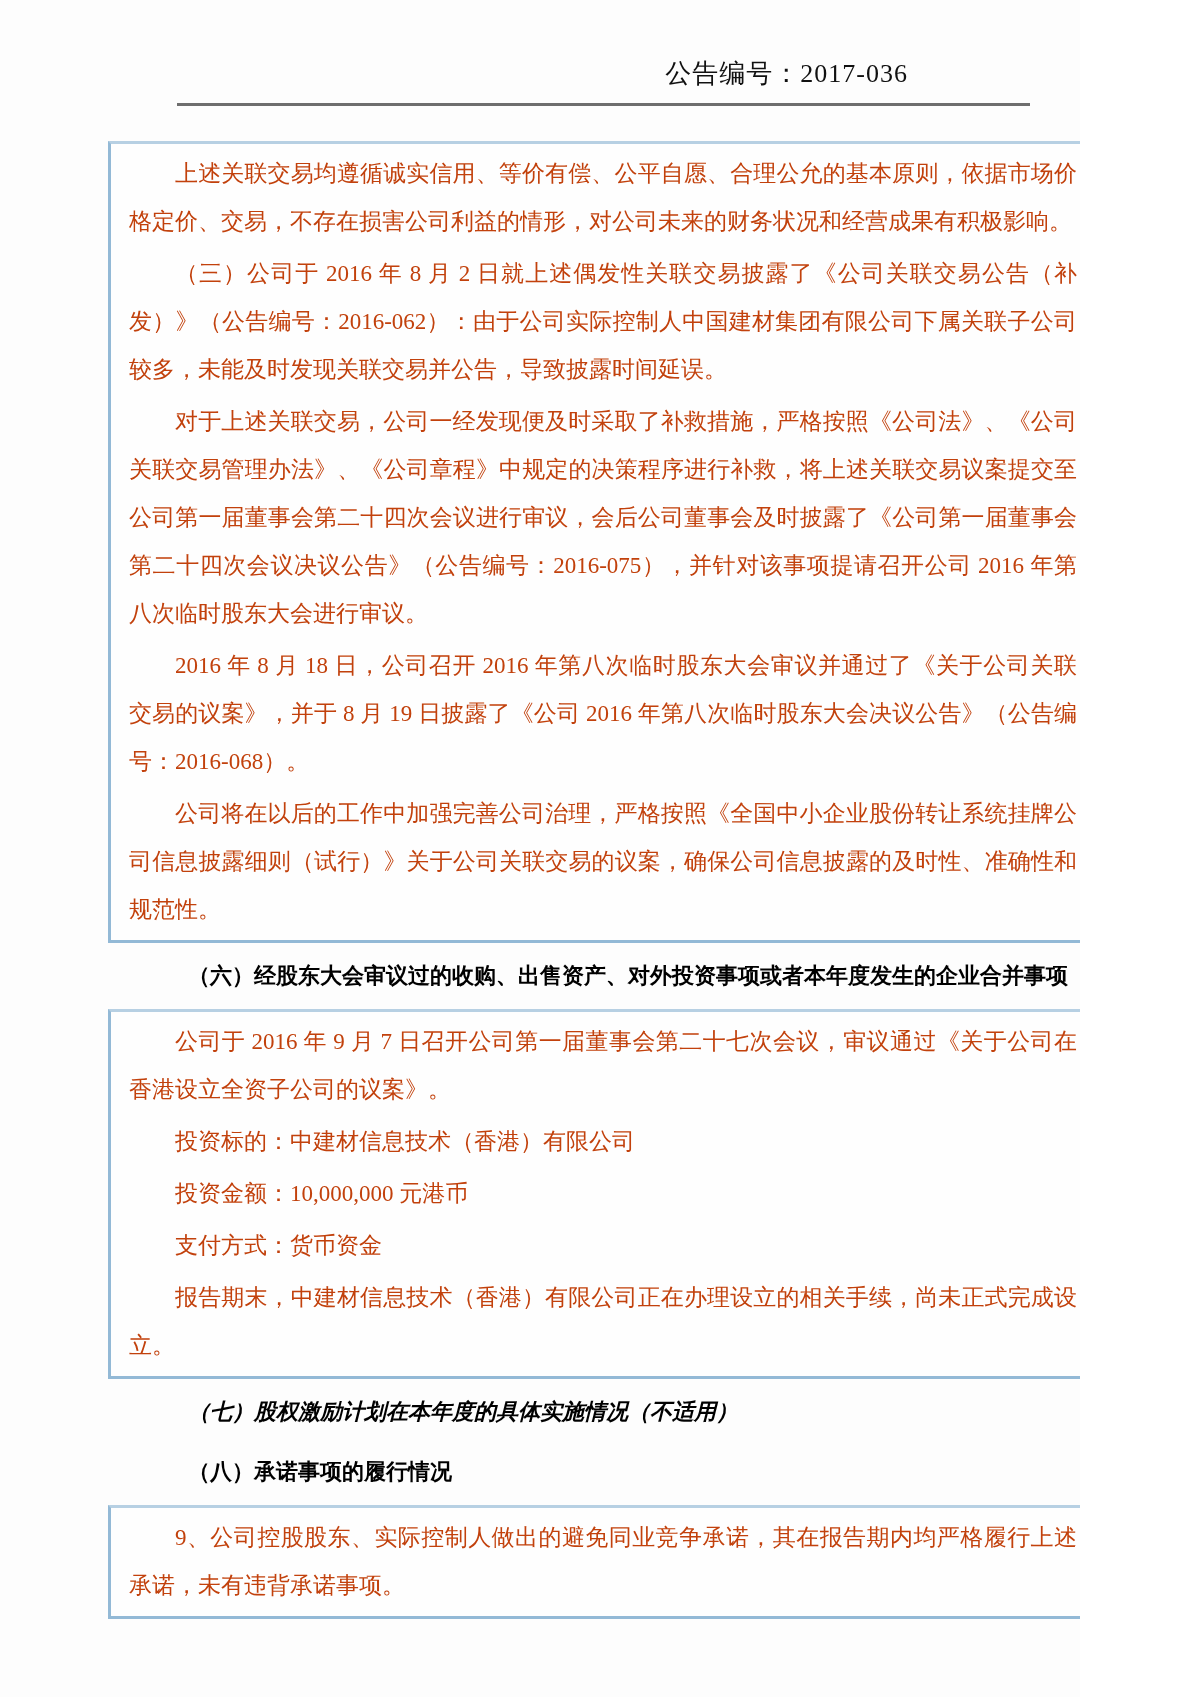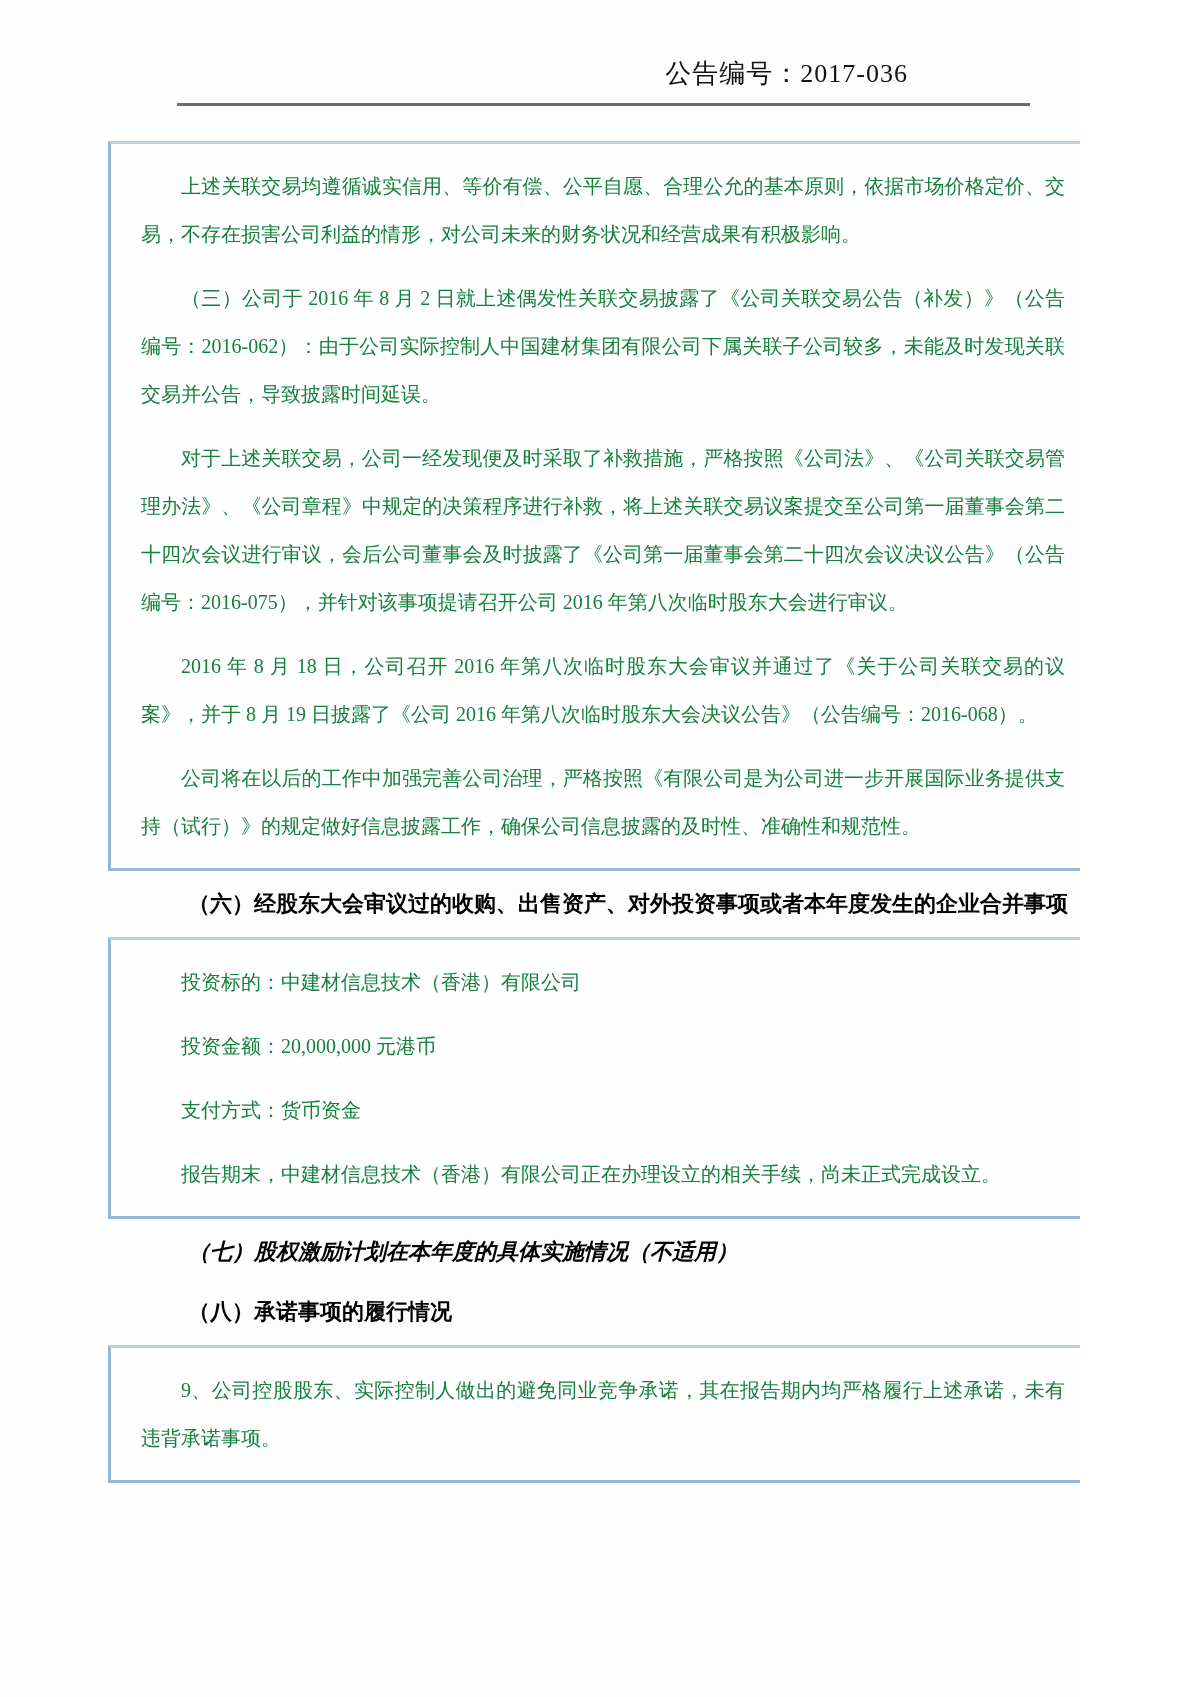--- a/index.html
+++ b/index.html
@@ -37,27 +37,27 @@
   }
   .doc-box {
     box-sizing: border-box;
     width: 990px;
     border: 3px solid #93b9d6;
     border-top-color: #b7d0e3;
     background: #fefefe;
     padding: 2px 14px;
   }
   .doc-box p {
-    margin: 16px;
-    font-size: 20px;
+    margin: 4px;
+    font-size: 23px;
     line-height: 48px;
     text-align: justify;
     text-justify: inter-ideograph;
     text-indent: 2em;
-    color: #15803d;
+    color: #c2410c;
   }
   .sec-heading {
     font-size: 22px;
     font-weight: 700;
     line-height: 30px;
     color: #000000;
     padding-left: 80px;
     white-space: nowrap;
   }
   .sec-heading.h6 { margin: 16px 0 18px 0; }
@@ -74,28 +74,29 @@
 
   <div class="header-rule"></div>
 
   <div class="content">
 
     <div class="doc-box box-gap">
       <p>上述关联交易均遵循诚实信用、等价有偿、公平自愿、合理公允的基本原则，依据市场价格定价、交易，不存在损害公司利益的情形，对公司未来的财务状况和经营成果有积极影响。</p>
       <p>（三）公司于 2016 年 8 月 2 日就上述偶发性关联交易披露了《公司关联交易公告（补发）》（公告编号：2016-062）：由于公司实际控制人中国建材集团有限公司下属关联子公司较多，未能及时发现关联交易并公告，导致披露时间延误。</p>
       <p>对于上述关联交易，公司一经发现便及时采取了补救措施，严格按照《公司法》、《公司关联交易管理办法》、《公司章程》中规定的决策程序进行补救，将上述关联交易议案提交至公司第一届董事会第二十四次会议进行审议，会后公司董事会及时披露了《公司第一届董事会第二十四次会议决议公告》（公告编号：2016-075），并针对该事项提请召开公司 2016 年第八次临时股东大会进行审议。</p>
       <p>2016 年 8 月 18 日，公司召开 2016 年第八次临时股东大会审议并通过了《关于公司关联交易的议案》，并于 8 月 19 日披露了《公司 2016 年第八次临时股东大会决议公告》（公告编号：2016-068）。</p>
-      <p>公司将在以后的工作中加强完善公司治理，严格按照《有限公司是为公司进一步开展国际业务提供支持（试行）》的规定做好信息披露工作，确保公司信息披露的及时性、准确性和规范性。</p>
+      <p>公司将在以后的工作中加强完善公司治理，严格按照《全国中小企业股份转让系统挂牌公司信息披露细则（试行）》关于公司关联交易的议案，确保公司信息披露的及时性、准确性和规范性。</p>
     </div>
 
     <div class="sec-heading h6">（六）经股东大会审议过的收购、出售资产、对外投资事项或者本年度发生的企业合并事项</div>
 
     <div class="doc-box box-gap">
+      <p>公司于 2016 年 9 月 7 日召开公司第一届董事会第二十七次会议，审议通过《关于公司在香港设立全资子公司的议案》。</p>
       <p>投资标的：中建材信息技术（香港）有限公司</p>
-      <p>投资金额：20,000,000 元港币</p>
+      <p>投资金额：10,000,000 元港币</p>
       <p>支付方式：货币资金</p>
       <p>报告期末，中建材信息技术（香港）有限公司正在办理设立的相关手续，尚未正式完成设立。</p>
     </div>
 
     <div class="sec-heading h7">（七）股权激励计划在本年度的具体实施情况（不适用）</div>
 
     <div class="sec-heading h8">（八）承诺事项的履行情况</div>
 
     <div class="doc-box">
       <p>9、公司控股股东、实际控制人做出的避免同业竞争承诺，其在报告期内均严格履行上述承诺，未有违背承诺事项。</p>

